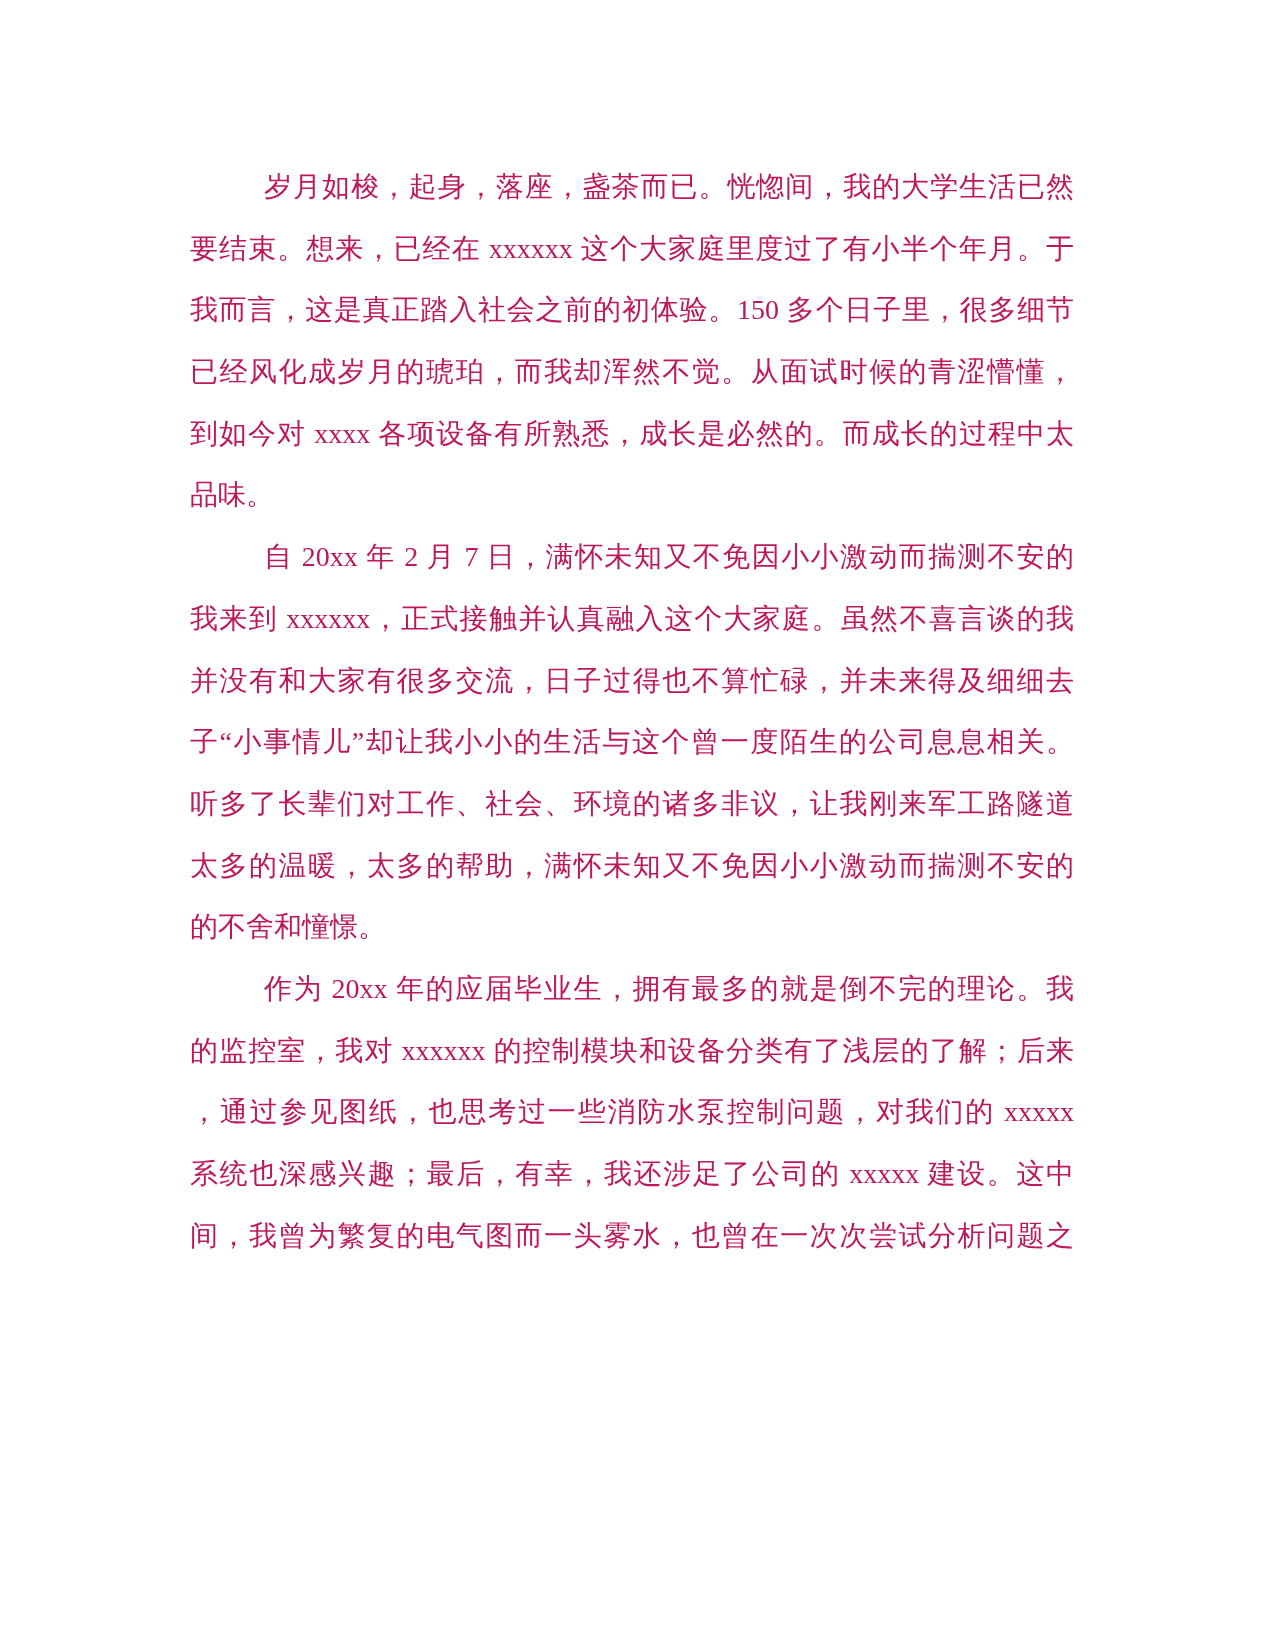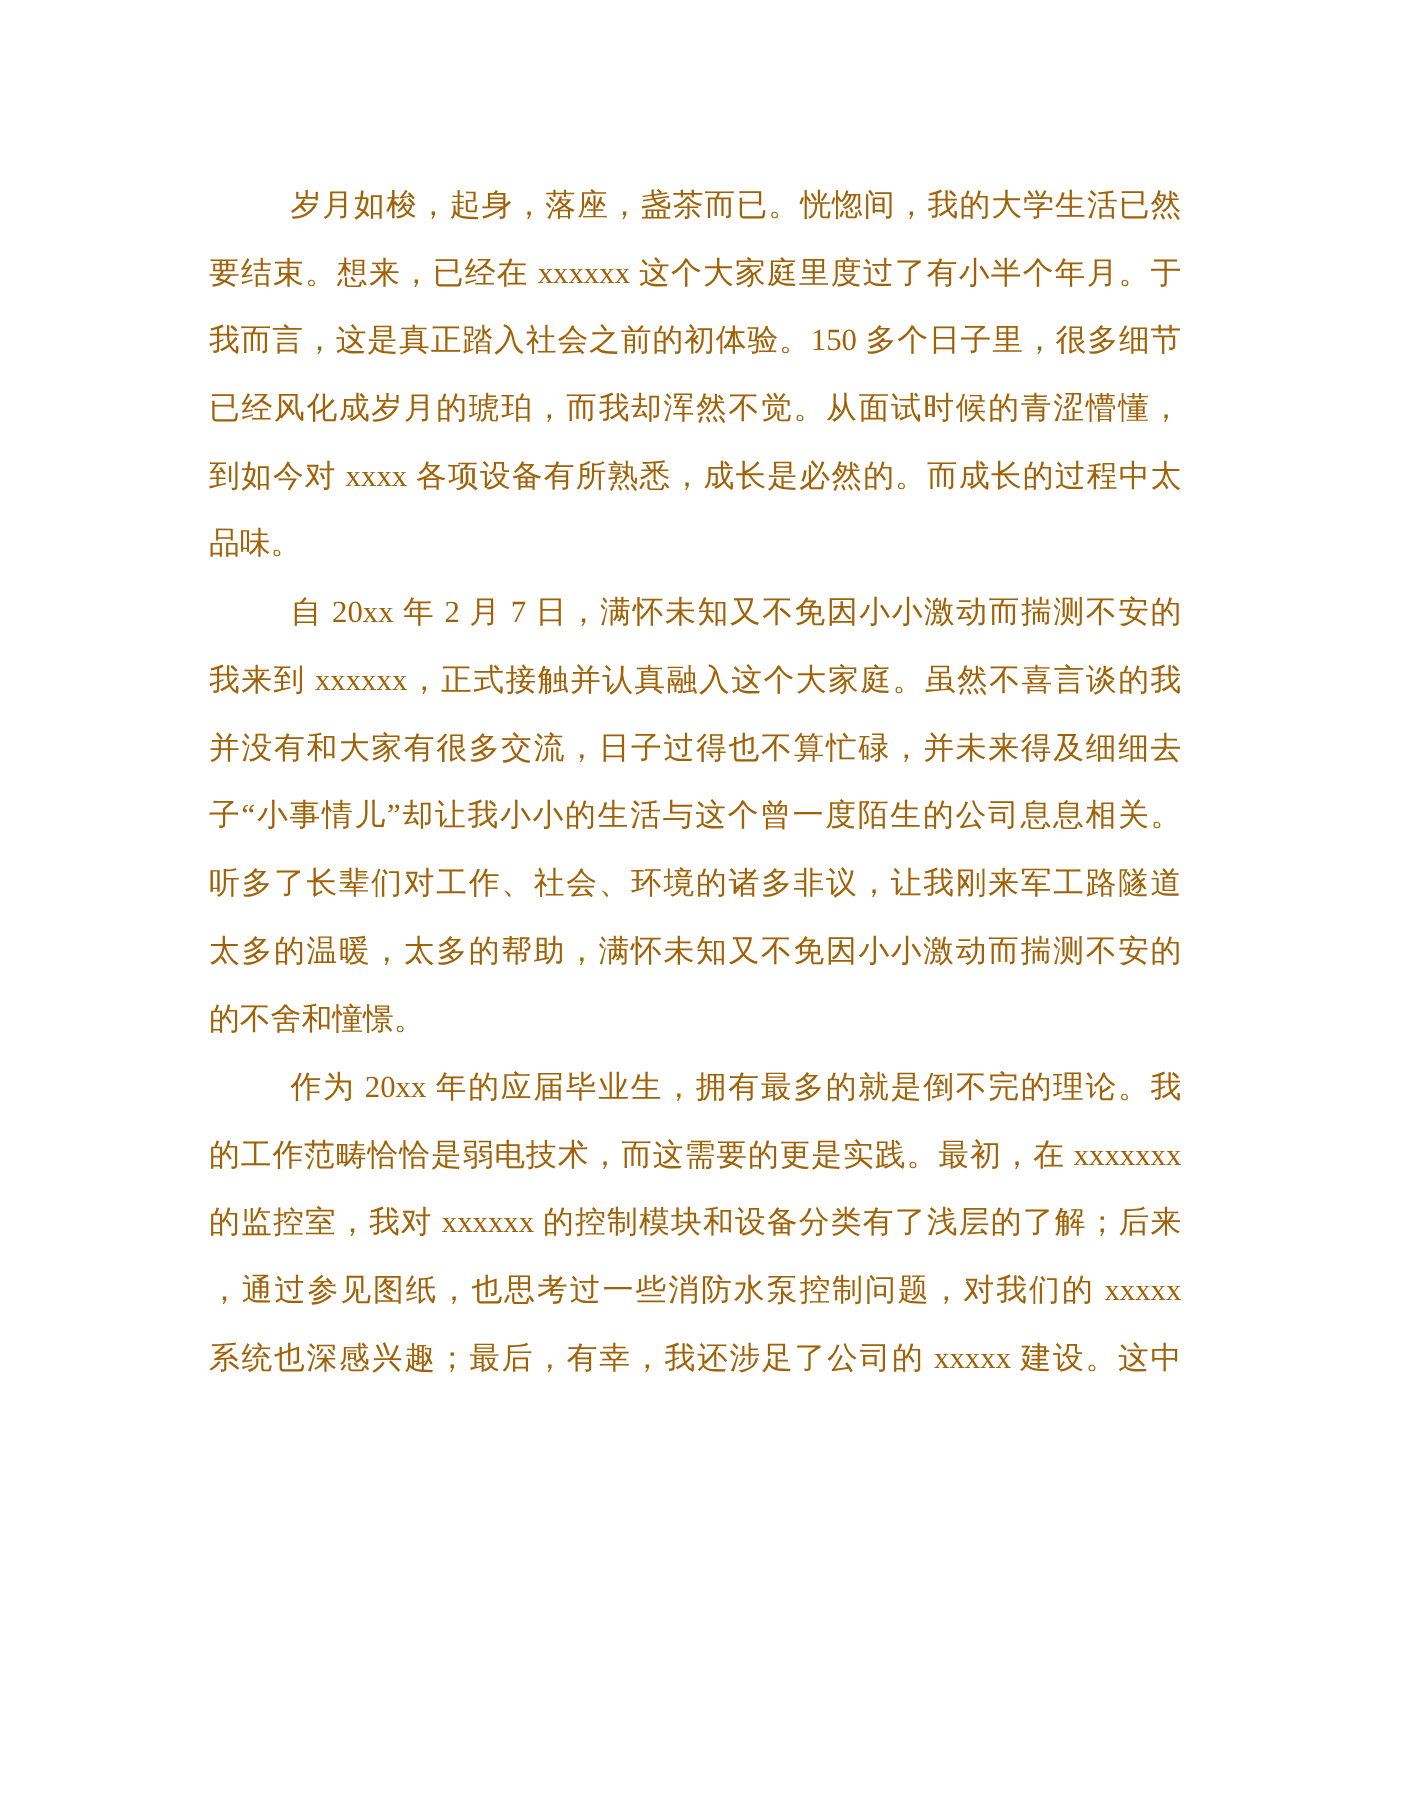--- a/index.html
+++ b/index.html
@@ -13,21 +13,21 @@
     height: 1650px;
     background: #ffffff;
     overflow: hidden;
     font-family: "Liberation Serif", "DejaVu Serif", serif;
   }
   .text-block {
     position: absolute;
     left: 190px;
     top: 156px;
     width: 884px;
-    color: #a16207;
+    color: #be185d;
   }
   .para {
     margin: 0;
     padding: 0;
   }
   .line {
     height: 61.7px;
     line-height: 61.7px;
     font-size: 28px;
     letter-spacing: 0;
@@ -61,19 +61,19 @@
         <div class="line first">自 20xx 年 2 月 7 日，满怀未知又不免因小小激动而揣测不安的</div>
         <div class="line">我来到 xxxxxx，正式接触并认真融入这个大家庭。虽然不喜言谈的我</div>
         <div class="line">并没有和大家有很多交流，日子过得也不算忙碌，并未来得及细细去</div>
         <div class="line">子“小事情儿”却让我小小的生活与这个曾一度陌生的公司息息相关。</div>
         <div class="line">听多了长辈们对工作、社会、环境的诸多非议，让我刚来军工路隧道</div>
         <div class="line">太多的温暖，太多的帮助，满怀未知又不免因小小激动而揣测不安的</div>
         <div class="line end">的不舍和憧憬。</div>
       </div>
       <div class="para">
         <div class="line first">作为 20xx 年的应届毕业生，拥有最多的就是倒不完的理论。我</div>
-        <div class="line">的工作范畴恰恰是弱电技术，而这需要的更是实践。最初，在 xxxxxxx</div>
         <div class="line">的监控室，我对 xxxxxx 的控制模块和设备分类有了浅层的了解；后来</div>
         <div class="line">，通过参见图纸，也思考过一些消防水泵控制问题，对我们的 xxxxx</div>
         <div class="line">系统也深感兴趣；最后，有幸，我还涉足了公司的 xxxxx 建设。这中</div>
+        <div class="line">间，我曾为繁复的电气图而一头雾水，也曾在一次次尝试分析问题之</div>
       </div>
     </div>
 </div>
 
 </body></html>

